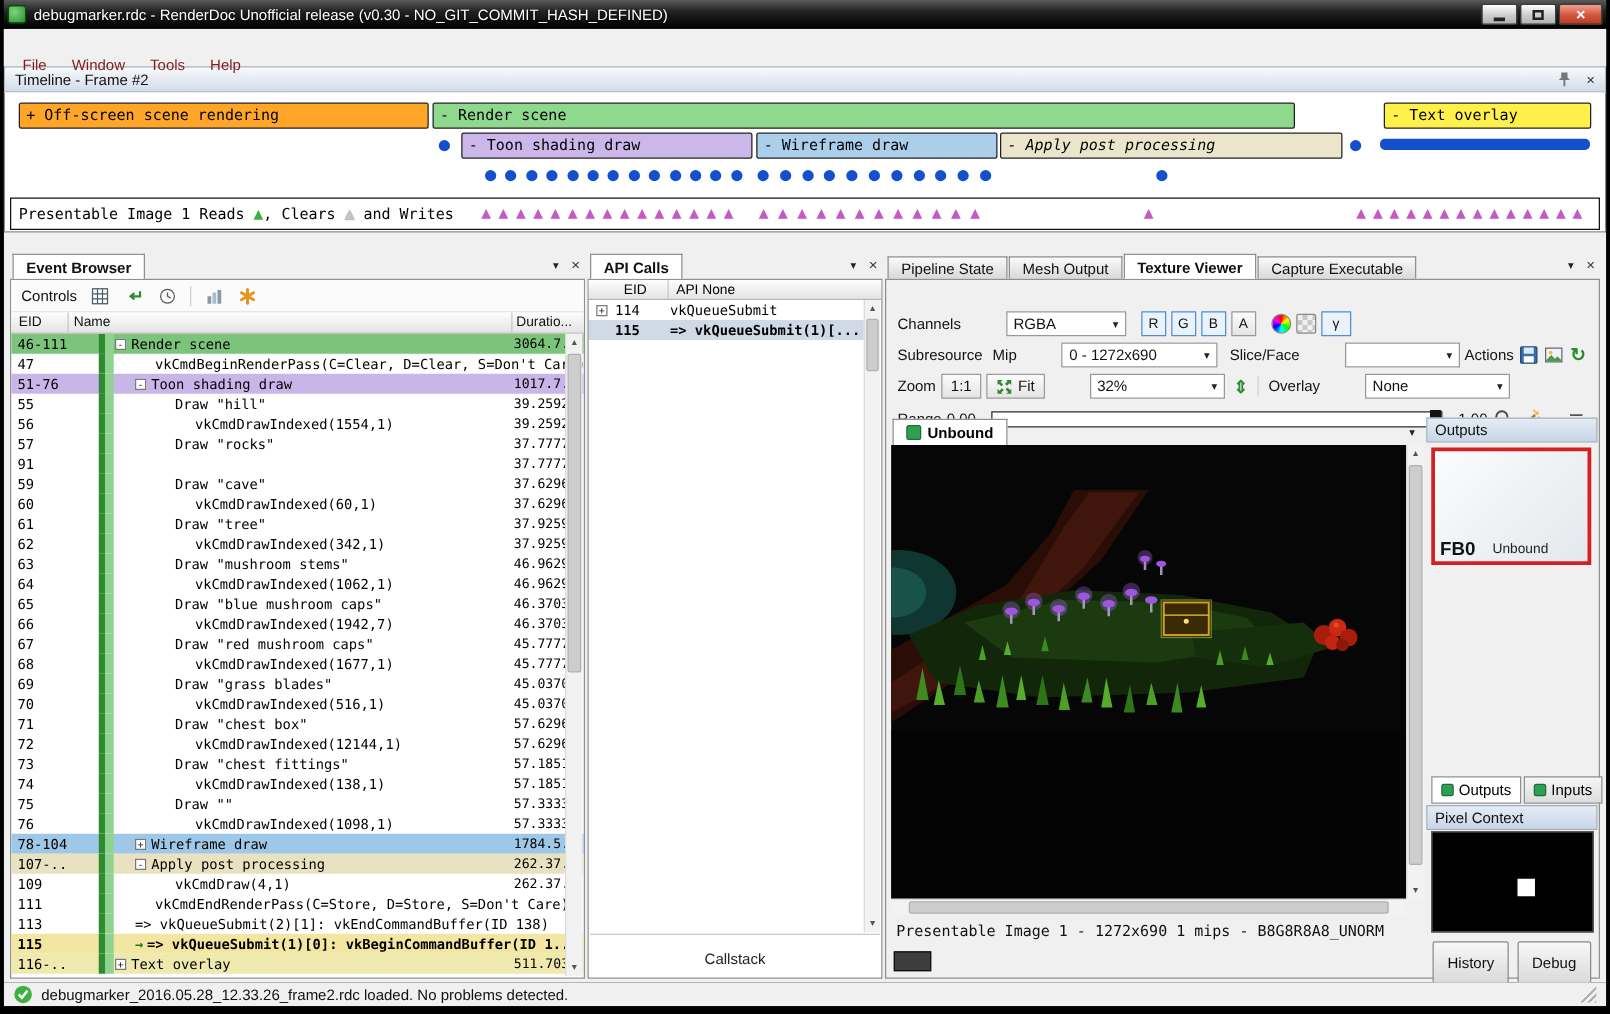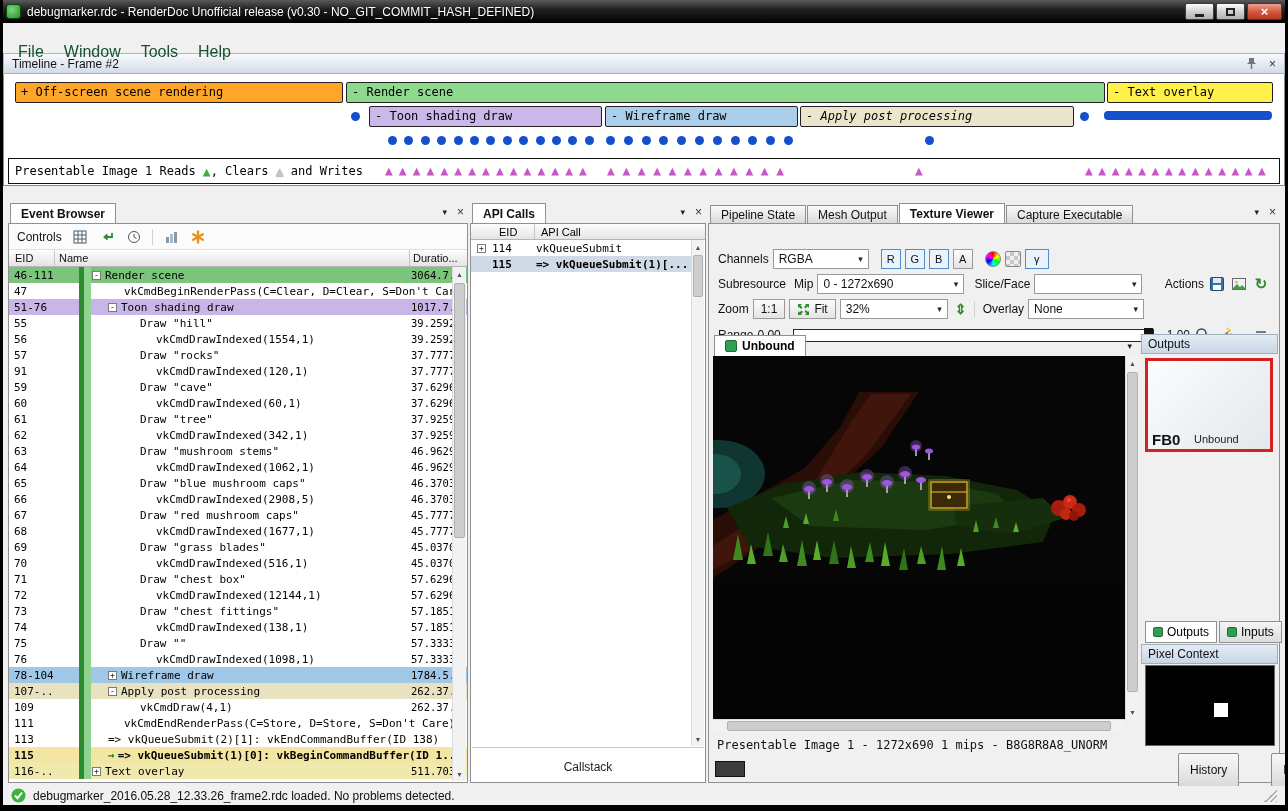--- a/index.html
+++ b/index.html
@@ -20,38 +20,38 @@
   .win-btn{width:29px;height:17px;border:1px solid #3c3c3c;border-radius:2px;
     background:linear-gradient(#fdfdfd,#cdcdcd 55%,#b2b2b2);
     display:flex;align-items:center;justify-content:center;}
   .glyph-min{width:9px;height:3px;background:#222;margin-top:7px;}
   .glyph-max{width:9px;height:8px;border:2px solid #222;}
   .win-btn.close{width:35px;background:linear-gradient(#f0a090,#d4553d 55%,#b93a22);
     color:#fff;font-size:13px;font-weight:bold;line-height:1;}
 
   .menubar{position:absolute;left:0;top:23px;width:1288px;height:30px;background:#f0f0f0;
     display:flex;align-items:center;padding-left:8px;z-index:4;}
-  .menu-item{padding:5px 10px;font-size:16px;color:#14532d;margin-top:28px;}
+  .menu-item{padding:5px 10px;font-size:12px;color:#7f1d1d;margin-top:28px;}
 
   .workspace-bg{position:absolute;left:3px;top:53px;width:1282px;height:733px;background:#f0f0f0;}
 
   
   .tl-header{position:absolute;left:3px;top:53px;width:1282px;height:21px;
     background:linear-gradient(#f8fafd,#d2dce8);border:1px solid #aab4c2;
     display:flex;align-items:center;padding:0 8px;font-size:12px;color:#111;}
   .tl-icons{margin-left:auto;display:flex;gap:12px;align-items:center;}
   .icon-x{font-size:12px;color:#333;line-height:1;}
 
   .tl-body{position:absolute;left:3px;top:74px;width:1282px;height:112px;background:#fff;
     border:1px solid #8a8a8a;border-top:none;}
   .tl-bar{position:absolute;height:21px;border:1px solid #222;border-radius:2px;
     font-family:var(--mono);font-size:12px;line-height:19px;padding-left:5px;
     white-space:nowrap;overflow:hidden;color:#000;}
   #bar-off{left:11px;top:8px;width:328px;}
-  #bar-render{left:342px;top:8px;width:759px;}
+  #bar-render{left:342px;top:8px;width:690px;}
   #bar-text{left:1103px;top:8px;width:166px;}
   #bar-toon{left:365px;top:32px;width:233px;}
   #bar-wire{left:601px;top:32px;width:193px;}
   #bar-post{left:796px;top:32px;width:274px;font-style:italic;}
   .dotrow{position:absolute;height:9px;display:flex;justify-content:space-between;align-items:center;}
   .dot{width:9px;height:9px;border-radius:50%;background:#1550cc;flex:none;}
   #dots-pre{left:347px;top:38px;width:10px;}
   #dots-end{left:1076px;top:38px;width:10px;}
   #dots-toon{left:384px;top:62px;width:206px;}
   #dots-wire{left:602px;top:62px;width:187px;}
@@ -133,21 +133,21 @@
   #api-thumb{top:15px;height:42px;}
   .callstack{position:absolute;left:1px;right:1px;bottom:1px;height:34px;border-top:1px solid #c8c8c8;
     background:#fff;display:flex;align-items:flex-end;justify-content:center;padding-bottom:7px;font-size:12px;color:#222;}
 
   
   #panel-right{left:708px;width:572px;}
   .tv-row{position:absolute;left:1px;right:1px;height:24px;display:flex;align-items:center;gap:4px;
     padding:0 8px;font-size:12px;color:#111;}
   #tvr1{top:23px;} #tvr2{top:48px;} #tvr3{top:73px;} #tvr4{top:99px;}
   .dd{height:20px;border:1px solid #999;background:#fff;display:flex;align-items:center;
-    font-size:12px;padding:0 5px;gap:4px;}
+    font-size:12px;padding:0 5px;gap:4px;margin-left:32px;}
   .dd .caret{margin-left:auto;}
   .sq-btn{width:20px;height:20px;border:1px solid #9a9a9a;background:linear-gradient(#fcfcfc,#e4e4e4);
     display:flex;align-items:center;justify-content:center;font-size:11px;color:#111;flex:none;}
   .sq-btn.on{border-color:#4f8fd0;background:#eaf3fb;}
   .wheel{width:16px;height:16px;border-radius:50%;border:1px solid #888;flex:none;
     background:conic-gradient(#f00,#ff0,#0f0,#0ff,#00f,#f0f,#f00);}
   .checker{width:16px;height:16px;border:1px solid #888;border-radius:2px;flex:none;
     background:repeating-conic-gradient(#c8c8c8 0% 25%, #f0f0f0 0% 50%) 0 0/8px 8px;}
   .wide-btn{height:20px;border:1px solid #9a9a9a;background:linear-gradient(#fcfcfc,#e4e4e4);
     display:flex;align-items:center;gap:4px;padding:0 7px;font-size:12px;flex:none;}
@@ -179,21 +179,21 @@
   .sb-tabs{position:absolute;left:4px;top:287px;display:flex;}
   .sb-tab{height:22px;padding:0 7px;display:flex;align-items:center;gap:4px;font-size:12px;
     border:1px solid #909090;background:linear-gradient(#f6f6f6,#dcdcdc);margin-right:2px;}
   .sb-tab.active{background:#fff;}
   .mini-chip{width:10px;height:10px;border-radius:2px;background:#2fa052;border:1px solid #1c6e36;}
   #px-header{position:absolute;left:0;right:0;top:310px;}
   .px-ctx{position:absolute;left:4px;top:331px;width:130px;height:81px;background:#000;border:1px solid #666;}
   .px-white{position:absolute;left:68px;top:37px;width:14px;height:14px;background:#fff;}
   .sb-btnrow{position:absolute;left:5px;right:5px;top:419px;display:flex;justify-content:space-between;}
   .btn{height:34px;padding:2px 11px;border:1px solid #8c8c8c;border-radius:2px;
-    background:linear-gradient(#f8f8f8,#dadada);font-size:12px;display:flex;align-items:center;color:#111;margin-left:32px;}
+    background:linear-gradient(#f8f8f8,#dadada);font-size:12px;display:flex;align-items:center;color:#111;}
 
   
   .statusbar{position:absolute;left:3px;top:786px;width:1282px;height:19px;background:#f0f0f0;
     display:flex;align-items:center;padding:0 8px;gap:7px;font-size:12px;color:#111;}
   .grip{margin-left:auto;width:13px;height:13px;
     background:linear-gradient(135deg,transparent 0 50%,#b0b0b0 50% 58%,transparent 58% 72%,#b0b0b0 72% 80%,transparent 80% 94%,#b0b0b0 94%);}
   .frame{position:absolute;inset:0;border-left:3px solid #000;border-right:3px solid #000;
     border-bottom:6px solid #000;pointer-events:none;z-index:99;}
 </style>
 </head>
@@ -393,95 +393,91 @@
     <span class="ev-gwrap"></span>
     <span class="ev-main" style="padding-left: 51px;">
 
       <span class="ev-text">Draw "rocks"</span>
     </span>
     <span class="ev-dur">37.77778</span>
   </div>
         <div class="ev-row">
     <span class="ev-eid">91</span>
     <span class="ev-gwrap"></span>
+    <span class="ev-dur">37.77778</span>
+  </div>
+        <div class="ev-row">
+    <span class="ev-eid">59</span>
+    <span class="ev-gwrap"></span>
+    <span class="ev-main" style="padding-left: 51px;">
+
+      <span class="ev-text">Draw "cave"</span>
+    </span>
+    <span class="ev-dur">37.62963</span>
+  </div>
+        <div class="ev-row">
+    <span class="ev-eid">60</span>
+    <span class="ev-gwrap"></span>
     <span class="ev-main" style="padding-left: 67px;">
 
-      <span class="ev-text">vkCmdDrawIndexed(120,1)</span>
-    </span>
-    <span class="ev-dur">37.77778</span>
-  </div>
-        <div class="ev-row">
-    <span class="ev-eid">59</span>
-    <span class="ev-gwrap"></span>
-    <span class="ev-main" style="padding-left: 51px;">
-
-      <span class="ev-text">Draw "cave"</span>
+      <span class="ev-text">vkCmdDrawIndexed(60,1)</span>
     </span>
     <span class="ev-dur">37.62963</span>
   </div>
         <div class="ev-row">
-    <span class="ev-eid">60</span>
+    <span class="ev-eid">61</span>
+    <span class="ev-gwrap"></span>
+    <span class="ev-main" style="padding-left: 51px;">
+
+      <span class="ev-text">Draw "tree"</span>
+    </span>
+    <span class="ev-dur">37.92593</span>
+  </div>
+        <div class="ev-row">
+    <span class="ev-eid">62</span>
     <span class="ev-gwrap"></span>
     <span class="ev-main" style="padding-left: 67px;">
 
-      <span class="ev-text">vkCmdDrawIndexed(60,1)</span>
-    </span>
-    <span class="ev-dur">37.62963</span>
-  </div>
-        <div class="ev-row">
-    <span class="ev-eid">61</span>
-    <span class="ev-gwrap"></span>
-    <span class="ev-main" style="padding-left: 51px;">
-
-      <span class="ev-text">Draw "tree"</span>
+      <span class="ev-text">vkCmdDrawIndexed(342,1)</span>
     </span>
     <span class="ev-dur">37.92593</span>
   </div>
         <div class="ev-row">
-    <span class="ev-eid">62</span>
+    <span class="ev-eid">63</span>
+    <span class="ev-gwrap"></span>
+    <span class="ev-main" style="padding-left: 51px;">
+
+      <span class="ev-text">Draw "mushroom stems"</span>
+    </span>
+    <span class="ev-dur">46.96296</span>
+  </div>
+        <div class="ev-row">
+    <span class="ev-eid">64</span>
     <span class="ev-gwrap"></span>
     <span class="ev-main" style="padding-left: 67px;">
 
-      <span class="ev-text">vkCmdDrawIndexed(342,1)</span>
-    </span>
-    <span class="ev-dur">37.92593</span>
-  </div>
-        <div class="ev-row">
-    <span class="ev-eid">63</span>
-    <span class="ev-gwrap"></span>
-    <span class="ev-main" style="padding-left: 51px;">
-
-      <span class="ev-text">Draw "mushroom stems"</span>
+      <span class="ev-text">vkCmdDrawIndexed(1062,1)</span>
     </span>
     <span class="ev-dur">46.96296</span>
   </div>
         <div class="ev-row">
-    <span class="ev-eid">64</span>
+    <span class="ev-eid">65</span>
+    <span class="ev-gwrap"></span>
+    <span class="ev-main" style="padding-left: 51px;">
+
+      <span class="ev-text">Draw "blue mushroom caps"</span>
+    </span>
+    <span class="ev-dur">46.37037</span>
+  </div>
+        <div class="ev-row">
+    <span class="ev-eid">66</span>
     <span class="ev-gwrap"></span>
     <span class="ev-main" style="padding-left: 67px;">
 
-      <span class="ev-text">vkCmdDrawIndexed(1062,1)</span>
-    </span>
-    <span class="ev-dur">46.96296</span>
-  </div>
-        <div class="ev-row">
-    <span class="ev-eid">65</span>
-    <span class="ev-gwrap"></span>
-    <span class="ev-main" style="padding-left: 51px;">
-
-      <span class="ev-text">Draw "blue mushroom caps"</span>
-    </span>
-    <span class="ev-dur">46.37037</span>
-  </div>
-        <div class="ev-row">
-    <span class="ev-eid">66</span>
-    <span class="ev-gwrap"></span>
-    <span class="ev-main" style="padding-left: 67px;">
-
-      <span class="ev-text">vkCmdDrawIndexed(2908,5)</span>
+      <span class="ev-text">vkCmdDrawIndexed(1942,7)</span>
     </span>
     <span class="ev-dur">46.37037</span>
   </div>
         <div class="ev-row">
     <span class="ev-eid">67</span>
     <span class="ev-gwrap"></span>
     <span class="ev-main" style="padding-left: 51px;">
 
       <span class="ev-text">Draw "red mushroom caps"</span>
     </span>
@@ -648,21 +644,21 @@
   <div class="tabrow">
     <div class="tab active">API Calls</div>
     <div class="pan-ctl">
       <span class="caret">▾</span>
       <span class="icon-x">×</span>
     </div>
   </div>
   <div class="panel-body">
     <div class="api-header">
       <div class="api-h-eid">EID</div>
-      <div class="api-h-call">API Call</div>
+      <div class="api-h-call">API None</div>
     </div>
     <div id="api-rows">
         <div class="api-row">
     <span class="api-exp">+</span>
     <span class="api-eid">114</span>
     <span class="api-call">vkQueueSubmit</span>
   </div>
         <div class="api-row selected bold">
     <span class="api-exp hidden"></span>
     <span class="api-eid">115</span>

